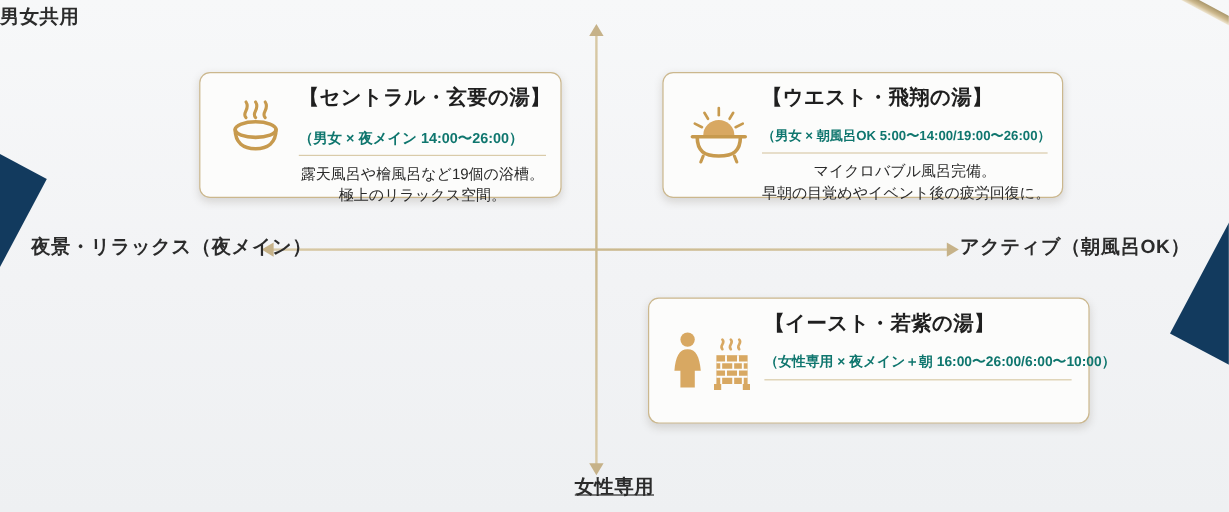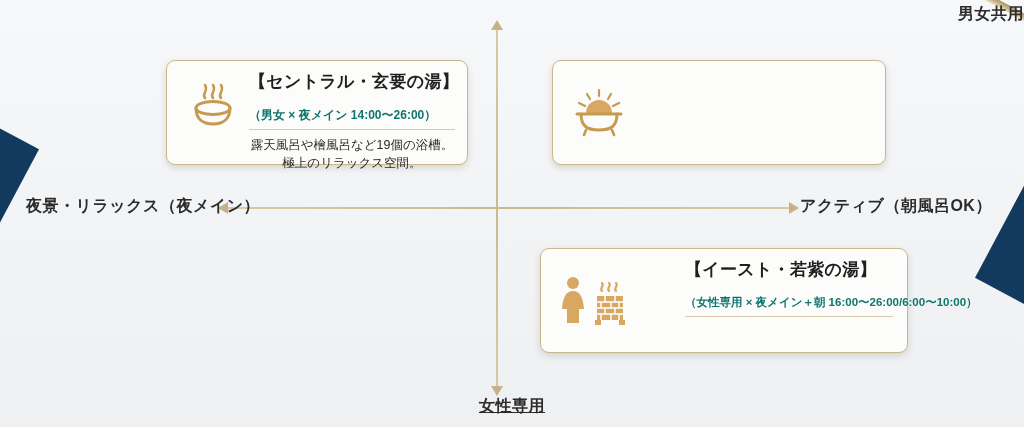--- a/index.html
+++ b/index.html
@@ -130,22 +130,21 @@
     color: #2b2b2b;
     font-size: 16px;
     font-weight: 700;
     letter-spacing: .5px;
     white-space: nowrap;
   }
   #label-top {
     left: 0;
     right: 0;
     top: 4px;
-    text-align: right;
-    padding-left: 48px;
+    text-align: left;
   }
   #label-bottom {
     left: 0;
     right: 0;
     top: 396px;
     text-align: center;
     text-decoration: underline;
   }
   #label-left {
     left: 26px;
@@ -181,21 +180,20 @@
     width: 334px;
     height: 105px;
     padding: 9px 12px 9px 10px;
   }
   #card-east {
     left: 540px;
     top: 248px;
     width: 368px;
     height: 105px;
     padding: 9px 14px 9px 10px;
-    gap: 48px;
   }
 
   .card-icon {
     flex: 0 0 auto;
     width: 72px;
     display: flex;
     align-items: center;
     justify-content: center;
     align-self: center;
     color: #c79a4e;
@@ -298,20 +296,29 @@
           <line x1="40" y1="6" x2="37" y2="11"></line>
           <line x1="8" y1="15" x2="14" y2="18"></line>
           <line x1="48" y1="15" x2="42" y2="18"></line>
         </g>
         <path d="M15 25 A13 13 0 0 1 41 25 Z" fill="#d8a862"></path>
         <line x1="6" y1="26" x2="50" y2="26" stroke="#c79a4e" stroke-width="3" stroke-linecap="round"></line>
         <path d="M10 26 C10 38, 16 42, 28 42 C40 42, 46 38, 46 26" stroke="#c79a4e" stroke-width="3" fill="none" stroke-linecap="round"></path>
         <line x1="15" y1="42" x2="13" y2="47" stroke="#c79a4e" stroke-width="2.6" stroke-linecap="round"></line>
         <line x1="41" y1="42" x2="43" y2="47" stroke="#c79a4e" stroke-width="2.6" stroke-linecap="round"></line>
       </svg>
+    </div>
+    <div class="card-body">
+      <div class="card-title">【ウエスト・飛翔の湯】</div>
+      <div class="card-subtitle">（男女 × 朝風呂OK 5:00〜14:00/19:00〜26:00）</div>
+      <div class="card-divider"></div>
+      <div class="card-desc">
+        <div>マイクロバブル風呂完備。</div>
+        <div>早朝の目覚めやイベント後の疲労回復に。</div>
+      </div>
     </div>
   </div>
 
   <div class="card" id="card-east">
     <div class="card-icon">
       <svg width="74" height="52" viewBox="0 0 74 52" fill="none" aria-hidden="true">
 
         <circle cx="16" cy="8" r="6" fill="#d8a862"></circle>
         <path d="M16 16 C9 16, 6 22, 5 34 L10 34 L10 48 L22 48 L22 34 L27 34 C26 22, 23 16, 16 16 Z" fill="#d8a862"></path>
 

